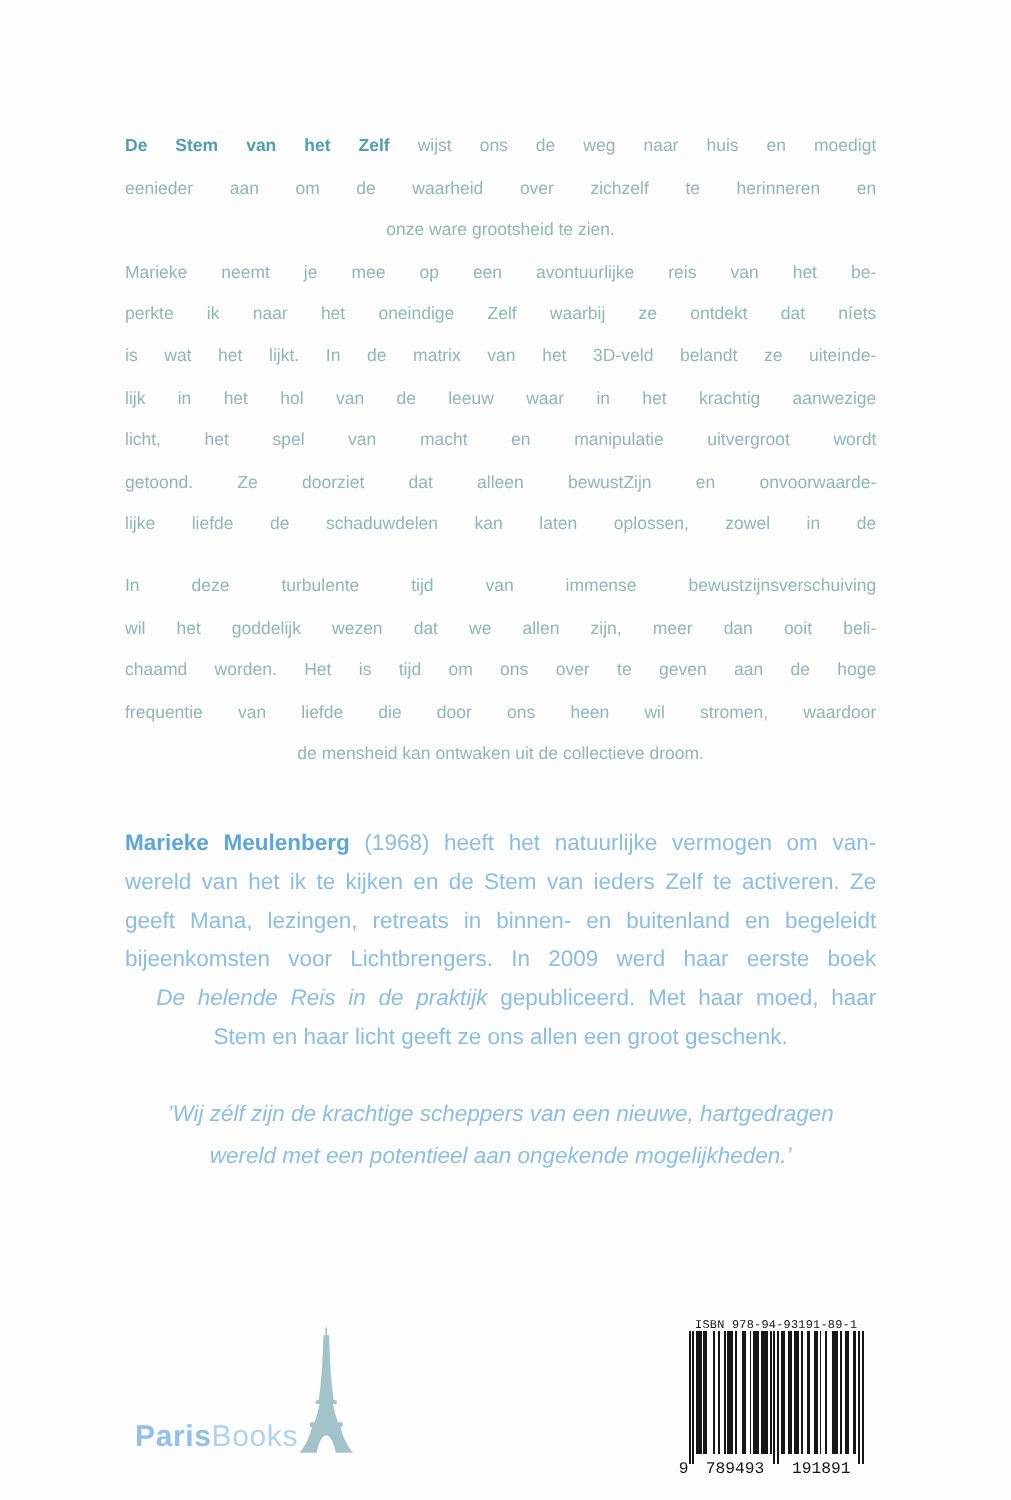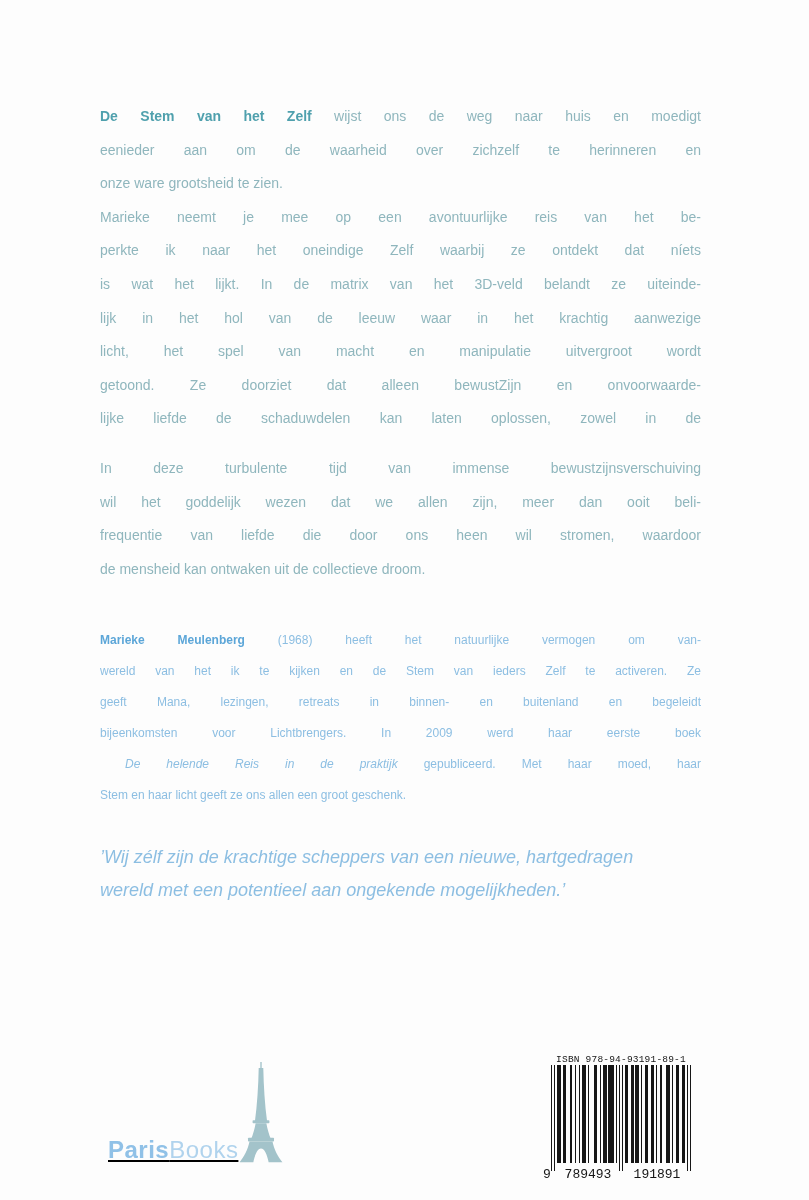--- a/index.html
+++ b/index.html
@@ -5,45 +5,45 @@
   html,body{margin:0;padding:0;}
   body{
     width:809px;height:1200px;
     background:#fdfdfd;
     font-family:"Liberation Sans",sans-serif;
     position:relative;overflow:hidden;
   }
   .col{
     position:absolute;left:100px;top:100px;width:601px;
   }
-  .line{text-align:left;white-space:normal;}
+  .line{text-align:center;white-space:normal;}
   .line.j{text-align:justify;text-align-last:justify;}
   .b{font-weight:bold;}
   .i{font-style:italic;margin-left:25px;}
   .blurb,.mission{
     color:var(--synopsis-text);
     font-size:14px;line-height:33.6px;
   }
   .blurb .b{color:var(--synopsis-bold);}
   .mission{margin-top:16px;}
   .bio{
     margin-top:39px;
     color:var(--bio-text);
-    font-size:12px;line-height:31px;
+    font-size:18px;line-height:31px;
   }
   .bio .b{color:var(--bio-bold);}
   .quote{
     margin-top:30px;
     color:var(--bio-text);
     font-style:italic;
     font-size:18px;line-height:33px;
   }
   .logo{
     position:absolute;left:108px;top:1138px;
-    font-size:24px;line-height:24px;letter-spacing:0.5px;text-decoration:underline;
+    font-size:24px;line-height:24px;letter-spacing:0.5px;
   }
   .logo .paris{color:var(--publisher-paris);font-weight:bold;}
   .logo .books{color:var(--publisher-books);font-weight:normal;}
   .tower{position:absolute;left:238px;top:1062px;width:46px;height:101px;}
   .tower path,.tower rect{fill:var(--tower);}
   .barcode{position:absolute;left:543px;top:1051px;width:150px;height:128px;}
   .barcode rect{fill:var(--barcode-ink);shape-rendering:crispEdges;}
   .barcode text{
     fill:var(--barcode-ink);
     font-family:"Liberation Mono","DejaVu Sans Mono",monospace;
@@ -63,20 +63,21 @@
       <div class="line j"><span>perkte ik naar het oneindige Zelf waarbij ze ontdekt dat níets</span></div>
       <div class="line j"><span>is wat het lijkt. In de matrix van het 3D-veld belandt ze uiteinde-</span></div>
       <div class="line j"><span>lijk in het hol van de leeuw waar in het krachtig aanwezige</span></div>
       <div class="line j"><span>licht, het spel van macht en manipulatie uitvergroot wordt</span></div>
       <div class="line j"><span>getoond. Ze doorziet dat alleen bewustZijn en onvoorwaarde-</span></div>
       <div class="line j"><span>lijke liefde de schaduwdelen kan laten oplossen, zowel in de</span></div>
     </section>
   <section class="mission">
       <div class="line j"><span>In deze turbulente tijd van immense bewustzijnsverschuiving</span></div>
       <div class="line j"><span>wil het goddelijk wezen dat we allen zijn, meer dan ooit beli-</span></div>
+      <div class="line j"><span>chaamd worden. Het is tijd om ons over te geven aan de hoge</span></div>
       <div class="line j"><span>frequentie van liefde die door ons heen wil stromen, waardoor</span></div>
       <div class="line"><span>de mensheid kan ontwaken uit de collectieve droom.</span></div>
     </section>
   <section class="bio">
       <div class="line j"><span class="b">Marieke Meulenberg</span><span> (1968) heeft het natuurlijke vermogen om van-</span></div>
       <div class="line j"><span>wereld van het ik te kijken en de Stem van ieders Zelf te activeren. Ze</span></div>
       <div class="line j"><span>geeft Mana, lezingen, retreats in binnen- en buitenland en begeleidt</span></div>
       <div class="line j"><span>bijeenkomsten voor Lichtbrengers. In 2009 werd haar eerste boek</span></div>
       <div class="line j"><span class="i">De helende Reis in de praktijk</span><span> gepubliceerd. Met haar moed, haar</span></div>
       <div class="line"><span>Stem en haar licht geeft ze ons allen een groot geschenk.</span></div>

